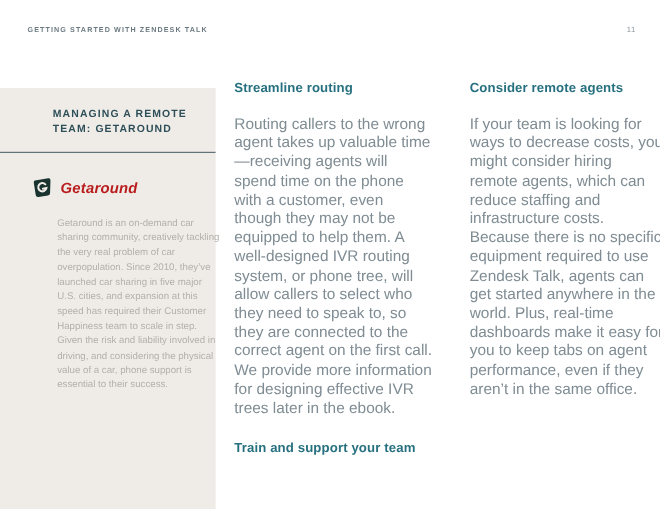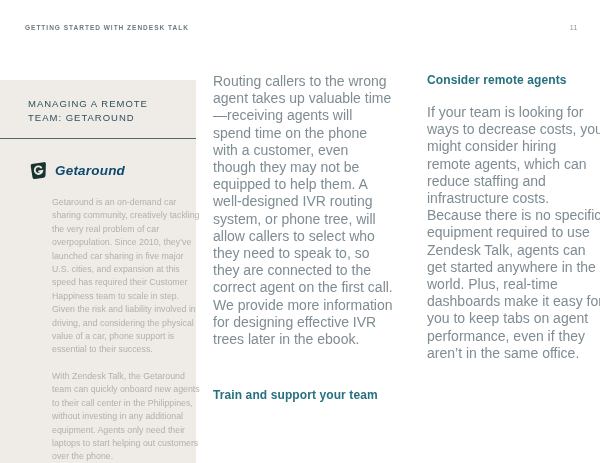--- a/index.html
+++ b/index.html
@@ -42,26 +42,27 @@
     left: 0;
     top: 80px;
     width: 196px;
     height: 383px;
     background: #efece8;
     box-sizing: border-box;
     padding: 17px 22px 0 28px;
   }
   .case-card-heading {
     font-size: 9.5px;
-    font-weight: normal;
+    font-weight: bold;
     letter-spacing: 1px;
     line-height: 14px;
     color: #2e4f58;
     text-transform: uppercase;
     width: 150px;
+    margin-left: 20px;
   }
   .case-card-divider {
     height: 0;
     border: none;
     border-top: 1.4px solid #52666d;
     margin: 13px 0 0 -28px;
     width: 196px;
   }
   .logo-row {
     margin-top: 21px;
@@ -71,21 +72,21 @@
   }
   .logo-icon {
     width: 21px;
     height: 21px;
     display: inline-block;
   }
   .logo-wordmark {
     font-size: 13.5px;
     font-weight: bold;
     font-style: italic;
-    color: #0c4a6e;
+    color: #b91c1c;
     letter-spacing: 0.2px;
   }
   .case-card-body {
     margin-top: 15px;
     font-size: 8.8px;
     line-height: 13.4px;
     color: #b3b0ab;
     width: 150px;
     margin-left: 24px;
   }
@@ -99,21 +100,21 @@
   }
   .col-1 { left: 213px; }
   .col-2 { left: 427px; width: 176px; }
   .section-heading {
     margin: 0 0 17px 0;
     font-size: 12px;
     font-weight: bold;
     color: #26707f;
     letter-spacing: 0.1px;
   }
-  .section + .section { margin-top: 40px; }
+  .section + .section { margin-top: 21px; }
   .section-body {
     margin: 0;
     font-size: 14px;
     line-height: 17.2px;
     color: #7f8c93;
   }
 </style>
 </head>
 <body>
 
@@ -134,26 +135,26 @@
             <path d="M5.5 3.5 L19.5 3.5 Q22 3.5 21.5 6 L19 19 Q18.5 21 16.5 21 L6.5 21 Q4 21 4 18.5 L4 6 Q4 3.5 5.5 3.5 Z" fill="#19332e"></path>
             <path d="M15.6 9.2 A4.3 4.3 0 1 0 16.1 13.2 L12.4 13.2" stroke="#efece8" stroke-width="2.1" fill="none" stroke-linecap="round"></path>
           </g>
         </svg>
       </span>
       <span class="logo-wordmark">Getaround</span>
     </div>
 
     <div class="case-card-body">
       <p>Getaround is an on-demand car sharing community, creatively tackling the very real problem of car overpopulation. Since 2010, they’ve launched car sharing in five major U.S. cities, and expansion at this speed has required their Customer Happiness team to scale in step. Given the risk and liability involved in driving, and considering the physical value of a car, phone support is essential to their success.</p>
-      <p>With Zendesk Talk, the Getaround team can quickly onboard new agents to their call center in the Philippines, without investing in any additional equipment. Agents only need their laptops to start helping out customers over the phone.</p>
     </div>
   </aside>
 
   <section class="col col-1">
     <div class="section">
+      <h2 class="section-heading">Streamline routing</h2>
       <p class="section-body">Routing callers to the wrong agent takes up valuable time—receiving agents will spend time on the phone with a customer, even though they may not be equipped to help them. A well-designed IVR routing system, or phone tree, will allow callers to select who they need to speak to, so they are connected to the correct agent on the first call. We provide more information for designing effective IVR trees later in the ebook.</p>
     </div>
     <div class="section">
       <h2 class="section-heading">Train and support your team</h2>
     </div>
   </section>
 
   <section class="col col-2">
     <div class="section">
       <h2 class="section-heading">Consider remote agents</h2>

